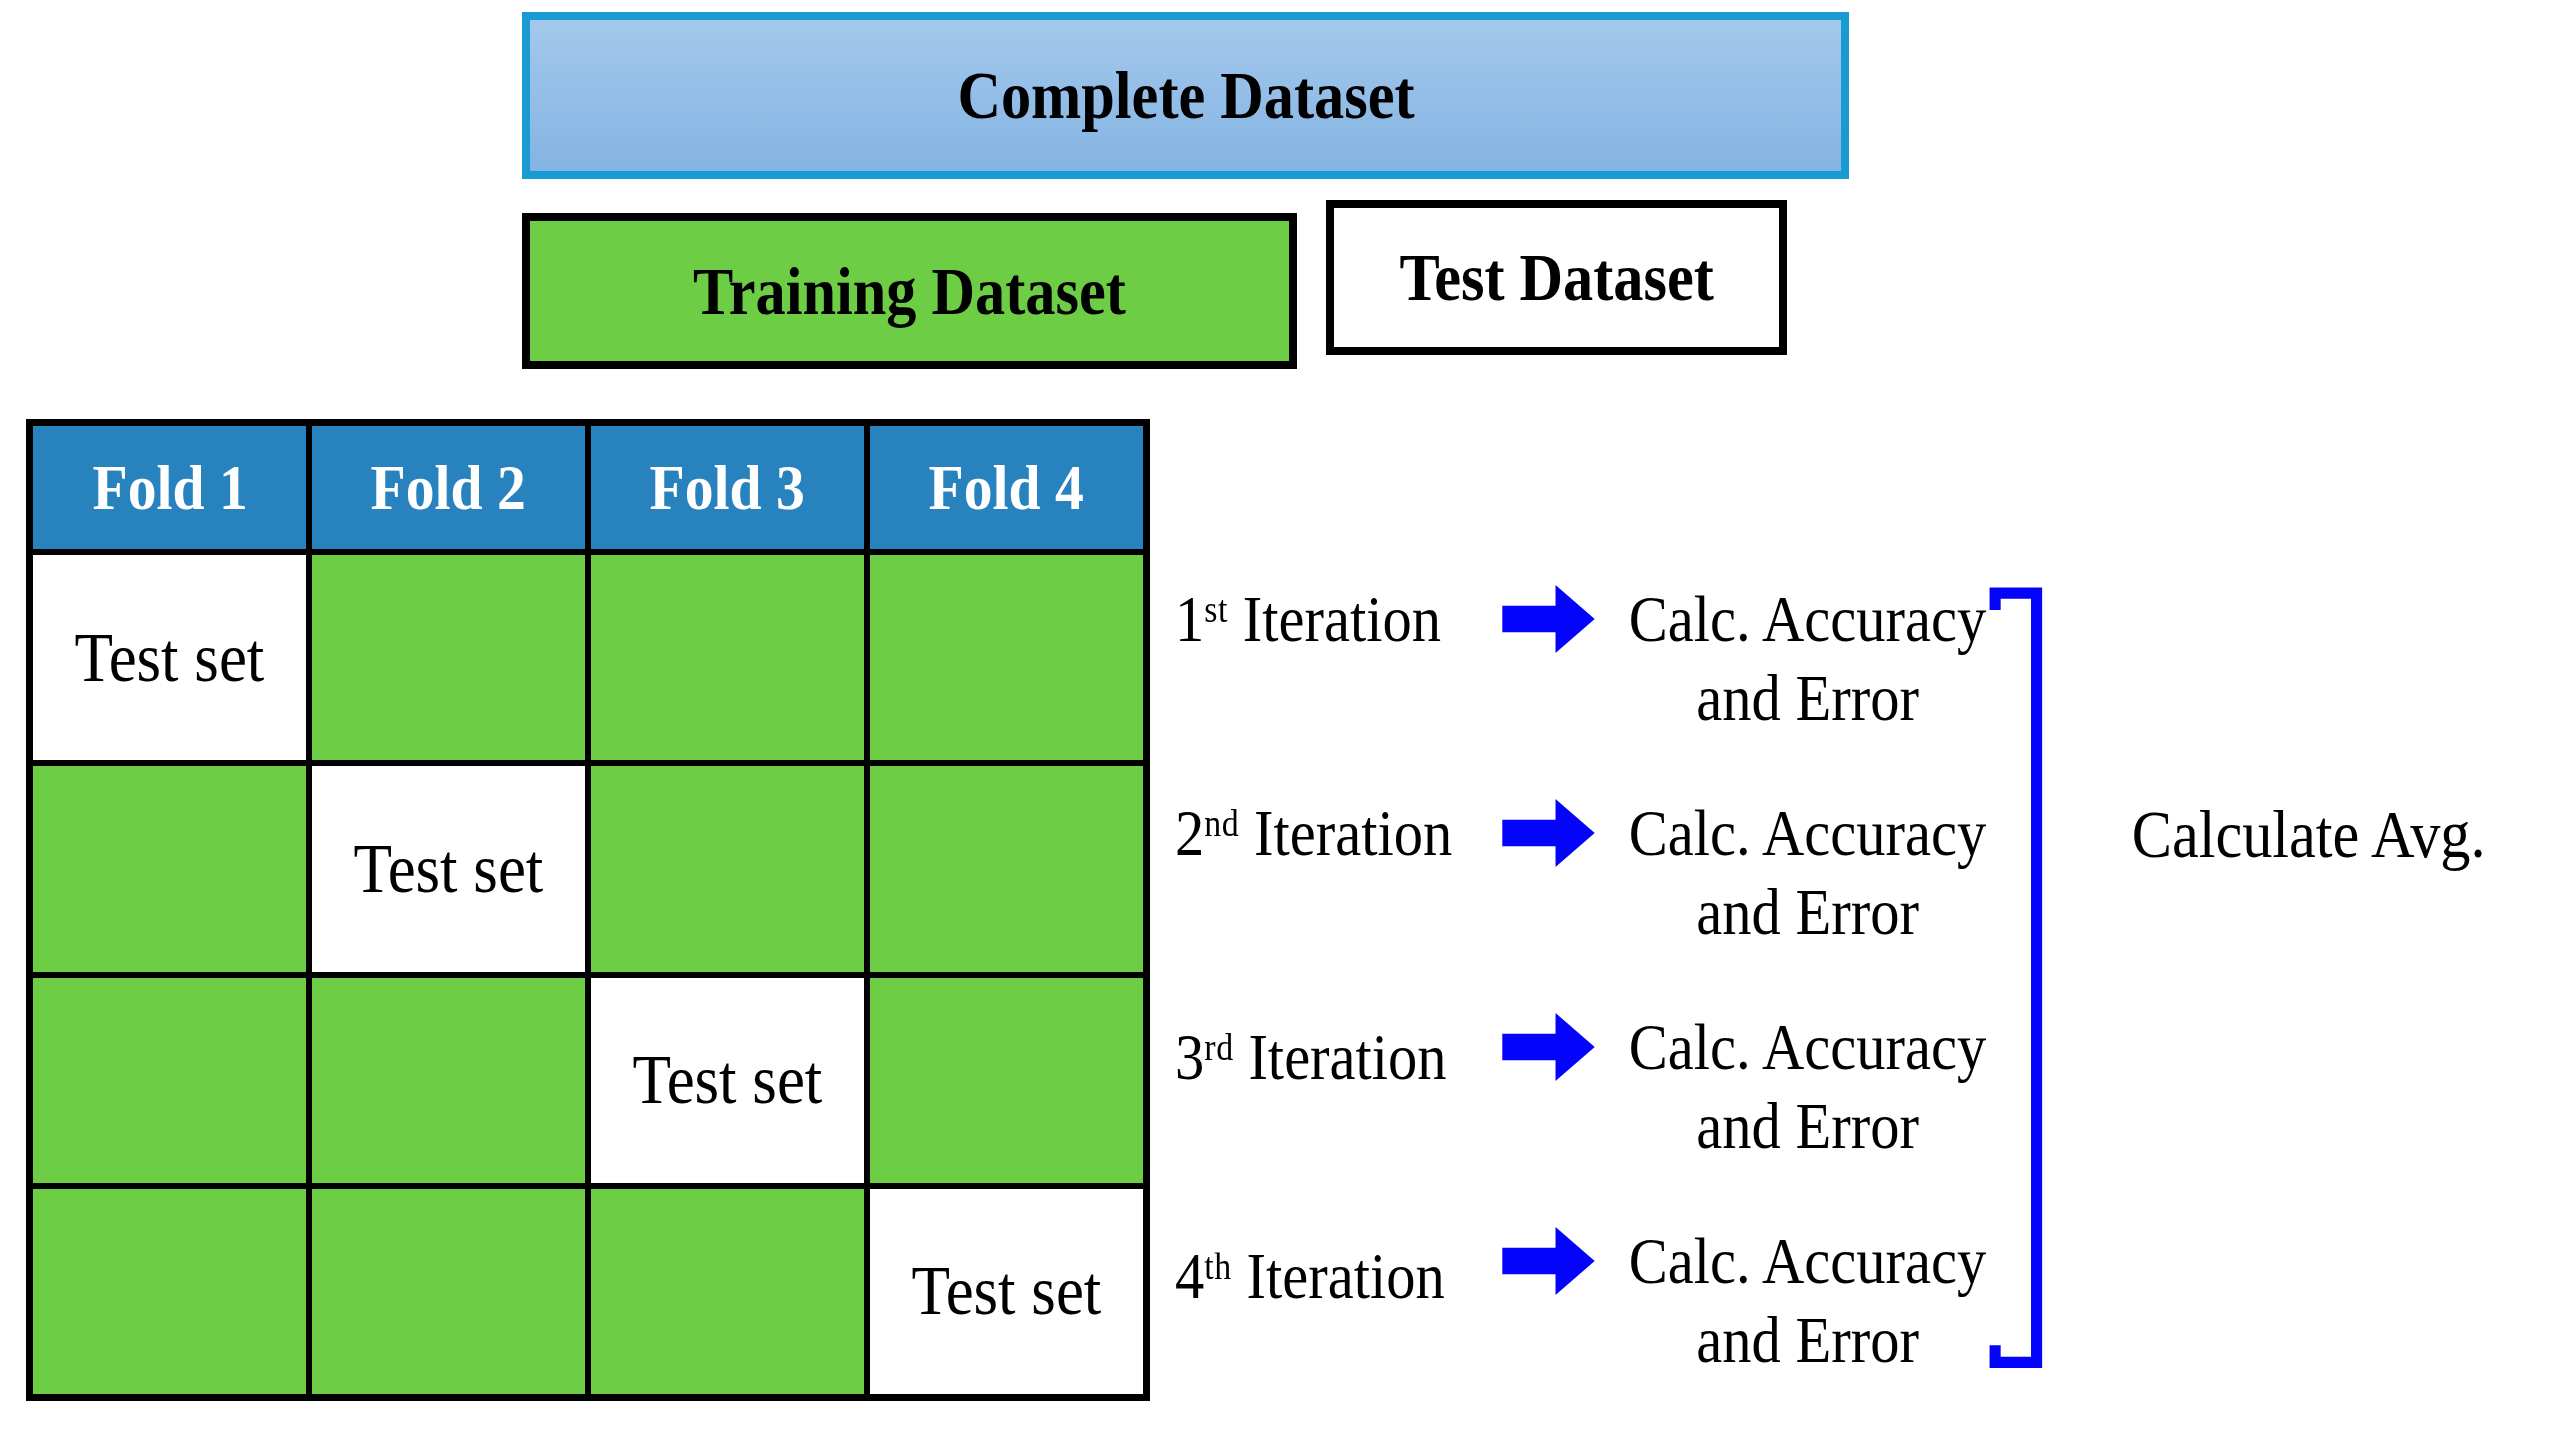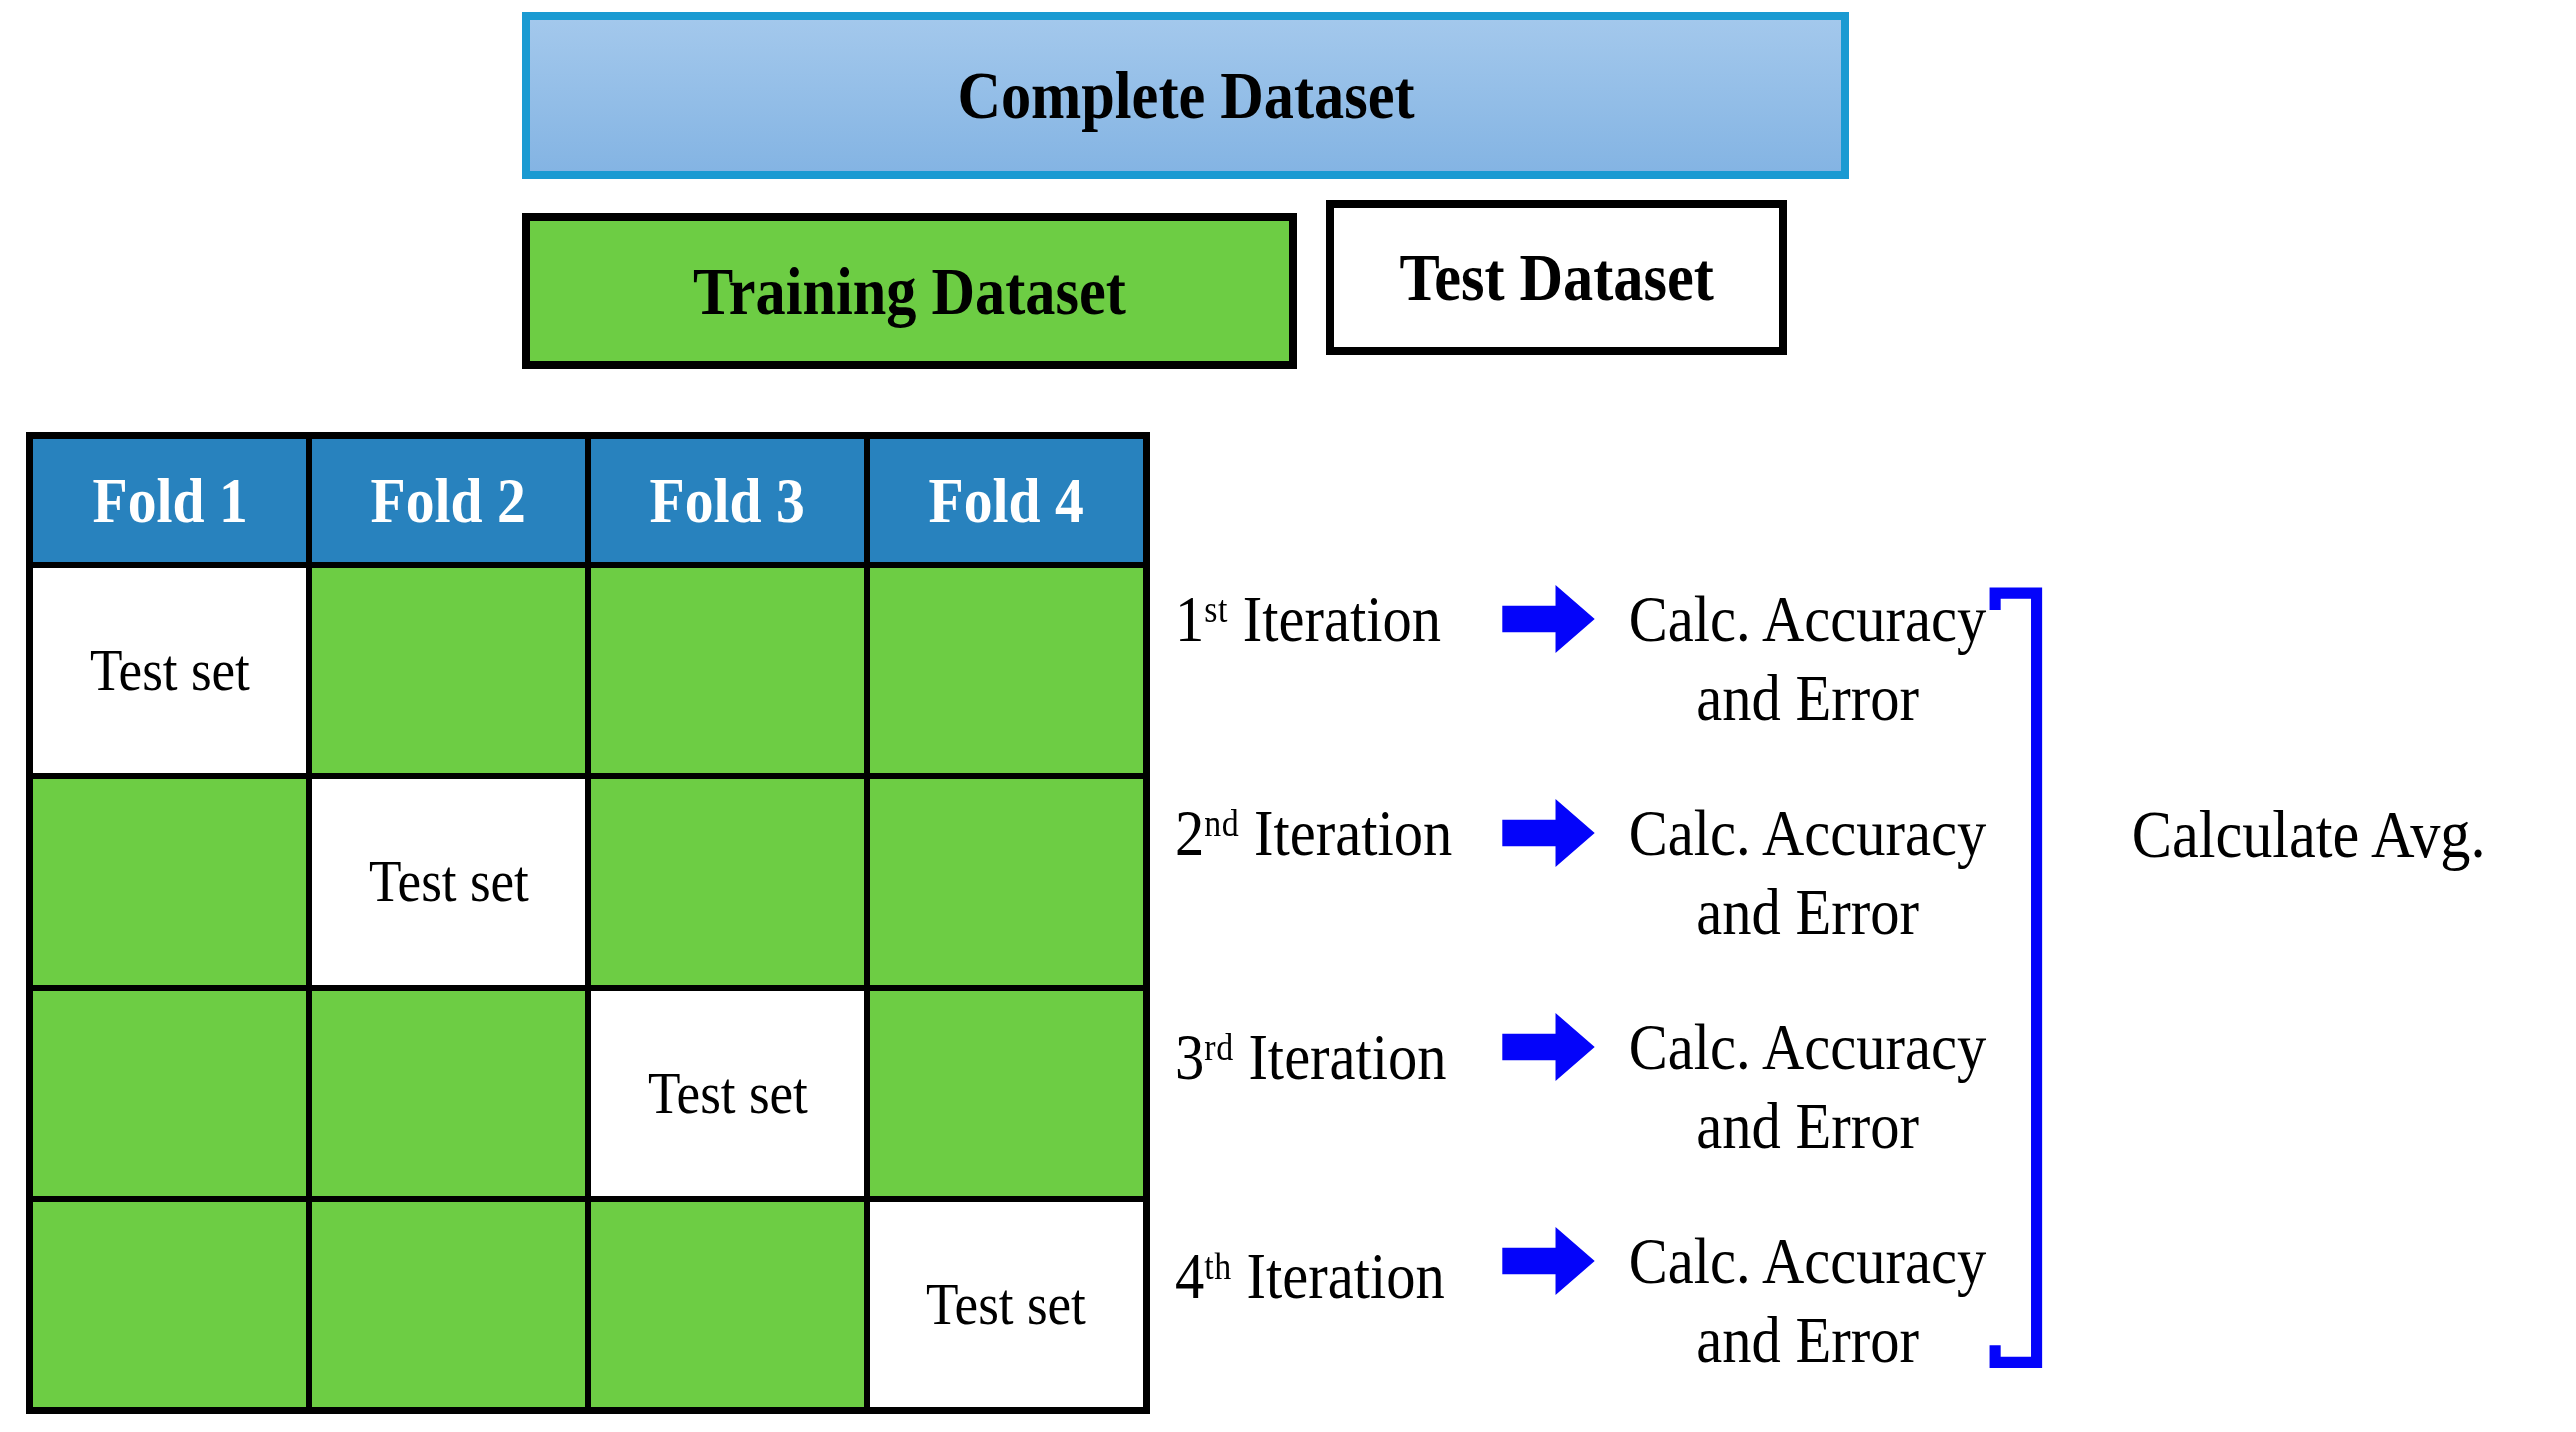--- a/index.html
+++ b/index.html
@@ -50,35 +50,34 @@
 
   
   .fold-table {
     left: 26px; top: 419px; width: 1124px; height: 982px;
     background: var(--border-black);
     display: grid;
     grid-template-columns: repeat(4, 1fr);
     grid-template-rows: 123px repeat(4, 1fr);
     gap: 6px;
     padding: 7.4px;
-    margin-top: 13px;
   }
   .cell {
     display: flex;
     align-items: center;
     justify-content: center;
   }
   .cell.header {
     background: var(--header-blue);
     color: #ffffff;
     font-weight: bold;
     font-size: 64px;
   }
   .cell.train { background: var(--green); }
-  .cell.test  { background: #ffffff; font-size: 59px; }
+  .cell.test  { background: #ffffff; font-size: 70px; }
 
   
   .iter-label {
     font-size: 65px;
     white-space: nowrap;
     transform: translateY(-50%);
   }
   .ord-sup {
     font-size: 0.58em;
     position: relative;

